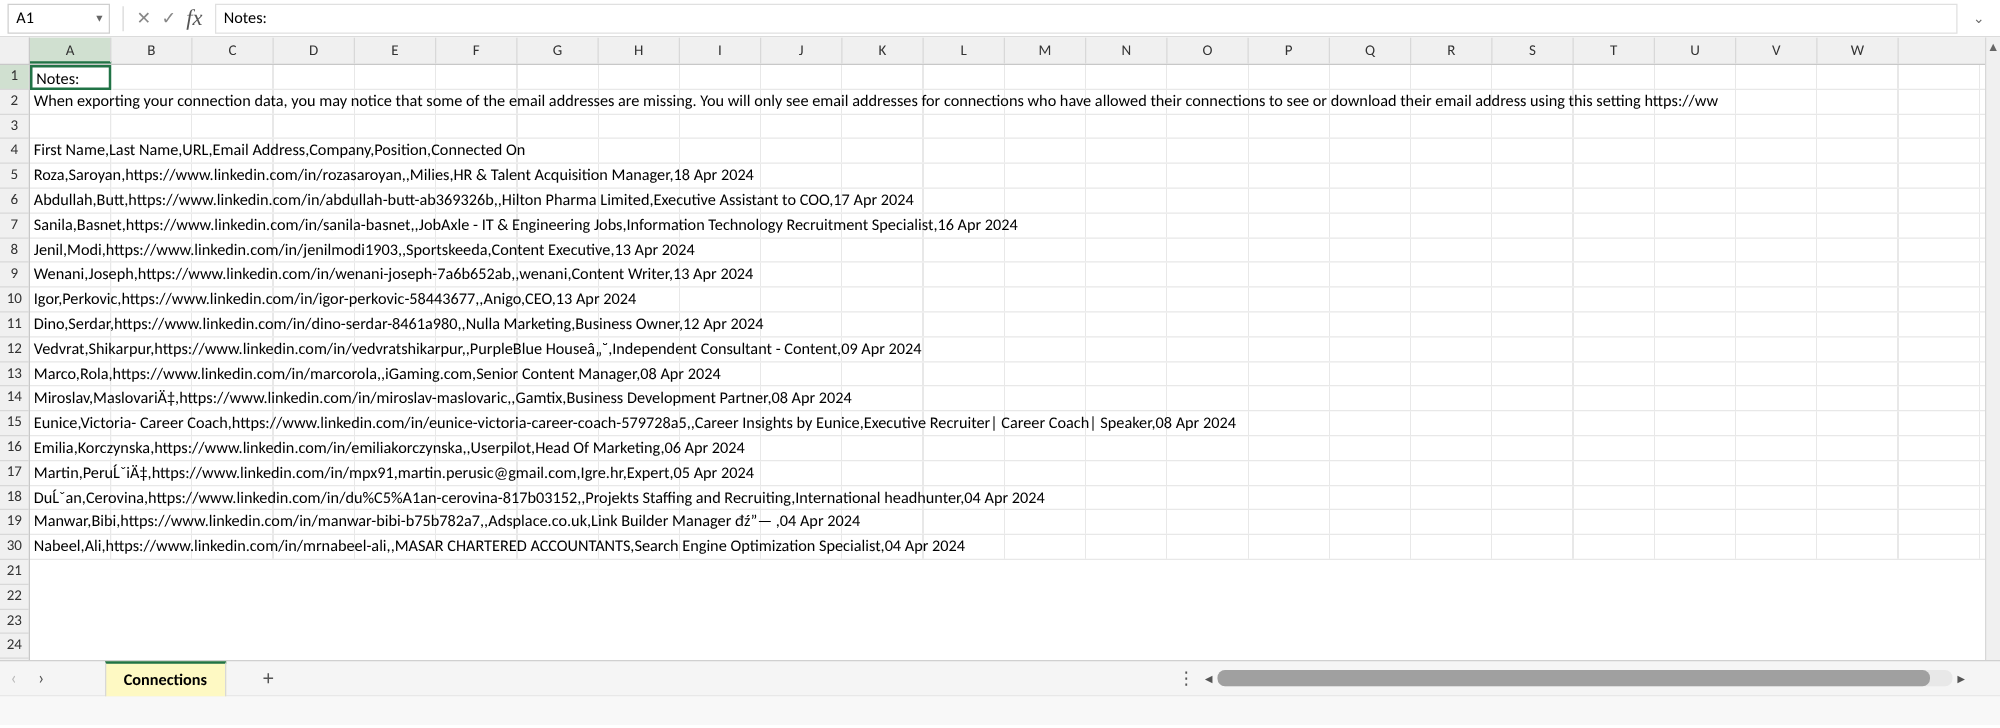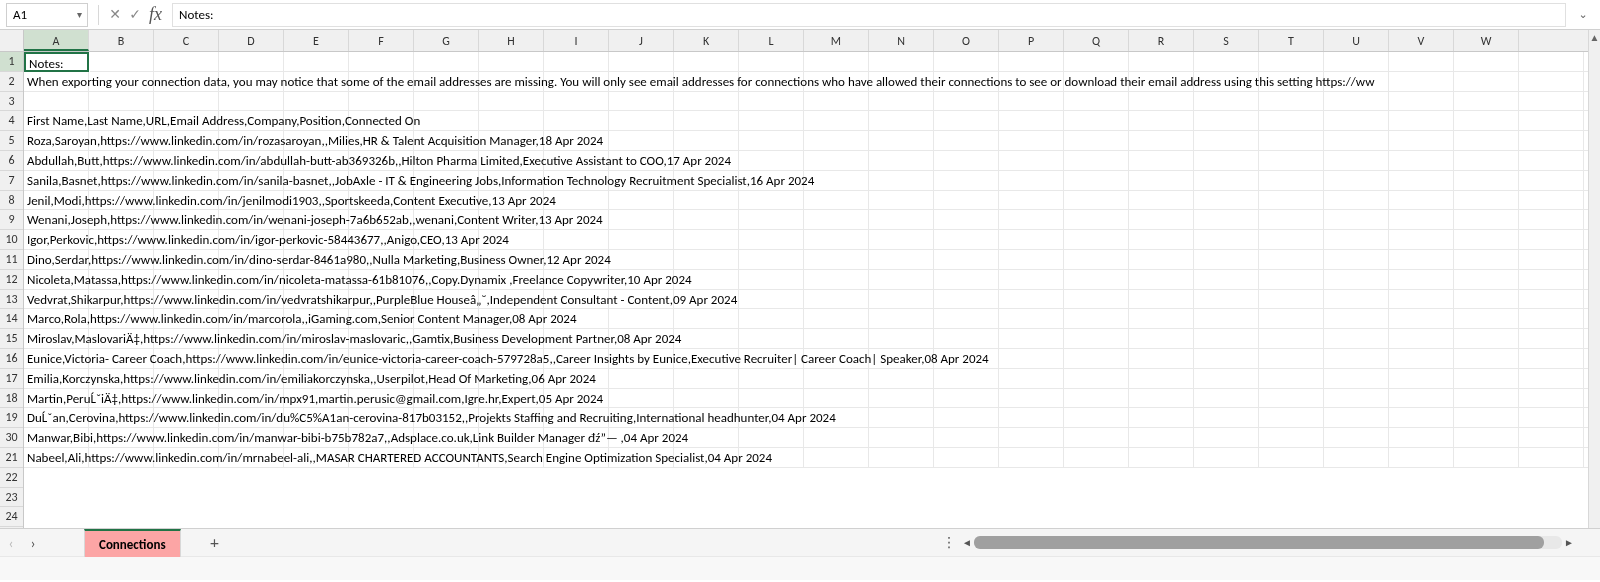--- a/index.html
+++ b/index.html
@@ -214,21 +214,21 @@
       text-align: center;
       color: #bbb;
       font-size: 15px;
       cursor: pointer;
     }
     .tb-nav.en { color: #555; }
     .sheet-tab {
       padding: 0 14px;
       height: 28px;
       line-height: 28px;
-      background: #fca5a5;
+      background: #fef9c3;
       border-top: 2px solid #217346;
       border-left: 1px solid #d8d8d8;
       border-right: 1px solid #d8d8d8;
       font-weight: 600;
       font-size: 13px;
       cursor: pointer;
     }
     .add-sheet {
       width: 28px;
       text-align: center;
@@ -414,26 +414,20 @@
         <div class="cell-rest"></div>
       </div>
       <div class="row">
         <div class="cell-a">
           <span class="spill">Dino,Serdar,https://www.linkedin.com/in/dino-serdar-8461a980,,Nulla Marketing,Business Owner,12 Apr 2024</span>
         </div>
         <div class="cell-rest"></div>
       </div>
       <div class="row">
         <div class="cell-a">
-          <span class="spill">Nicoleta,Matassa,https://www.linkedin.com/in/nicoleta-matassa-61b81076,,Copy.Dynamix ,Freelance Copywriter,10 Apr 2024</span>
-        </div>
-        <div class="cell-rest"></div>
-      </div>
-      <div class="row">
-        <div class="cell-a">
           <span class="spill">Vedvrat,Shikarpur,https://www.linkedin.com/in/vedvratshikarpur,,PurpleBlue Houseâ„˘,Independent Consultant - Content,09 Apr 2024</span>
         </div>
         <div class="cell-rest"></div>
       </div>
       <div class="row">
         <div class="cell-a">
           <span class="spill">Marco,Rola,https://www.linkedin.com/in/marcorola,,iGaming.com,Senior Content Manager,08 Apr 2024</span>
         </div>
         <div class="cell-rest"></div>
       </div>

